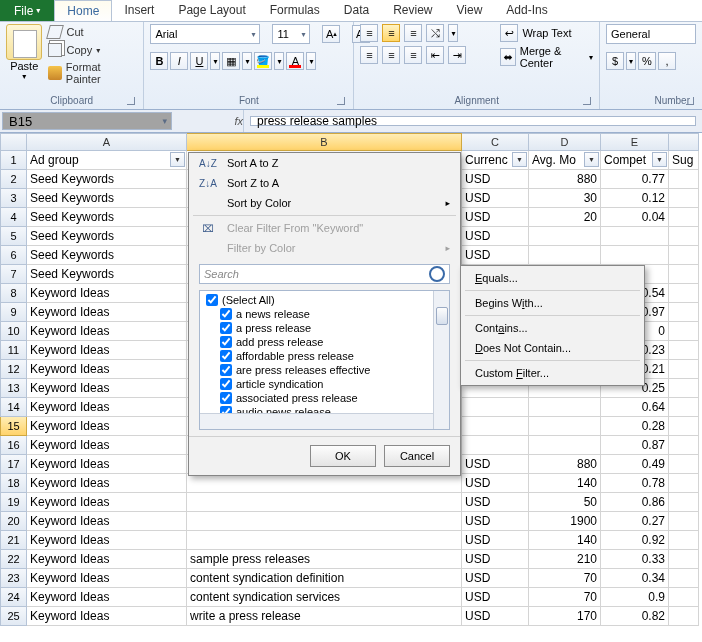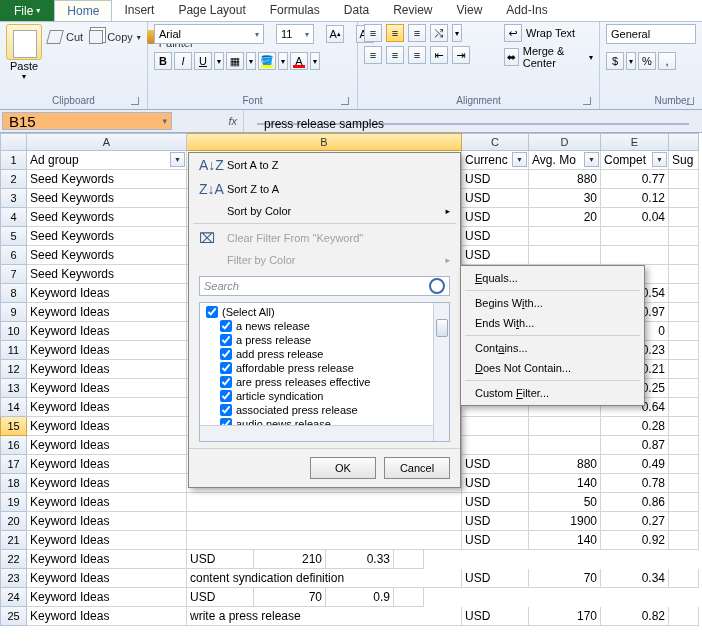--- a/index.html
+++ b/index.html
@@ -16,21 +16,21 @@
 .ribbon { height: 88px; background: linear-gradient(#f2f6fb,#e6eef8); border-bottom: 1px solid #9bb0ce; display: flex; }
 .group { border-right: 1px solid #c0cee0; padding: 2px 6px 0 6px; display: flex; flex-direction: column; justify-content: space-between; }
 .group-label { text-align: center; font-size: 10px; color: #5a6b85; padding: 2px 0 3px 0; position: relative; }
 .group-label::after { content:""; position:absolute; right:2px; bottom:4px; width:7px; height:7px; border:1px solid #7a8aa3; border-top:none; border-left:none; }
 .g-body { flex:1; display:flex; gap:4px; align-items:flex-start; }
 
 .paste-big { width:38px; text-align:center; }
 .paste-ic { width:36px; height:36px; margin:0 auto; background:linear-gradient(#fef7d7,#f7e29b); border:1px solid #d8b756; border-radius:3px; position:relative; }
 .paste-ic::after{content:"";position:absolute;left:6px;top:5px;width:22px;height:26px;background:#fff;border:1px solid #aaa;}
 .paste-lbl{font-size:11px;}
-.mini-list { display:flex; flex-direction:row; gap:2px; font-size:11px; }
+.mini-list { display:flex; flex-direction:column; gap:2px; font-size:11px; }
 .mini-item{display:flex;gap:4px;align-items:center;color:#333;padding:1px 2px;}
 .ic{width:14px;height:14px;display:inline-block;}
 .ic-cut{border:1px solid #888;transform:skewX(-15deg);}
 .ic-copy{border:1px solid #888;box-shadow:2px -2px 0 #fff,2px -2px 0 1px #888;}
 .ic-brush{background:linear-gradient(#f5c34a,#c8862a);border-radius:2px;}
 
 .font-top{display:flex;gap:12px;align-items:center;margin-bottom:4px;}
 .combo{border:1px solid #a8b8cf;background:#fff;height:20px;display:flex;align-items:center;padding:0 4px;font-size:11px;}
 .combo.font{width:110px;} .combo.size{width:38px;}
 .combo::after{content:"▾";margin-left:auto;font-size:8px;color:#5a6b85;}
@@ -42,45 +42,45 @@
 .align-highlight{background:linear-gradient(#fff3c4,#ffd76a)!important;border:1px solid #dca526!important;}
 .wrap-row{display:flex;align-items:center;gap:4px;font-size:11px;margin-bottom:3px;}
 .merge-row{display:flex;align-items:center;gap:4px;font-size:11px;}
 .wrap-col{margin-left:6px;}
 
 .num-top{border:1px solid #a8b8cf;background:#fff;height:20px;width:90px;padding:0 4px;display:flex;align-items:center;}
 .num-bot{display:flex;gap:2px;margin-top:4px;}
 
 
 .fbar{height:23px;border-bottom:1px solid #9bb0ce;display:flex;align-items:stretch;background:#e9eef6;}
-.namebox{width:170px;background:#fdba74;border:1px solid #a8b8cf;margin:2px;display:flex;align-items:center;padding:0 6px;font-size:15px;position:relative;}
+.namebox{width:170px;background:#a3a3a3;border:1px solid #a8b8cf;margin:2px;display:flex;align-items:center;padding:0 6px;font-size:13px;position:relative;}
 .namebox::after{content:"▾";position:absolute;right:4px;font-size:9px;color:#5a6b85;}
-.fx{width:70px;display:flex;align-items:center;justify-content:flex-end;padding-right:6px;font-style:italic;color:#555;border-right:1px solid #c0cee0;}
-.formula{flex:1;background:#fff;border:1px solid #a8b8cf;margin:13px;padding:0 6px;display:flex;align-items:center;font-size:12px;}
+.fx{width:70px;display:flex;align-items:center;justify-content:flex-end;font-style:italic;color:#555;border-right:1px solid #c0cee0;}
+.formula{flex:1;background:#fff;border:1px solid #a8b8cf;margin:6px;padding:0 6px;display:flex;align-items:center;font-size:12px;}
 
 
 .sheet{position:relative;}
 .colhdrs{display:flex;height:18px;}
 .rhsel{width:27px;background:linear-gradient(#f4f7fb,#e1e9f3);border:1px solid #b6c4d7;}
 .ch{background:linear-gradient(#f4f7fb,#e1e9f3);border:1px solid #b6c4d7;border-left:none;text-align:center;font-size:11px;color:#333;line-height:17px;}
 .ch.sel{background:linear-gradient(#ffedb4,#ffd36b);border-color:#d0a840;}
 .cA{width:160px;} .cB{width:275px;} .cC{width:67px;} .cD{width:72px;} .cE{width:68px;} .cF{width:30px;}
 
 .row{display:flex;height:19px;}
 .rh{width:27px;background:linear-gradient(#f4f7fb,#e1e9f3);border:1px solid #b6c4d7;border-top:none;text-align:center;font-size:11px;line-height:18px;}
 .rh.sel{background:linear-gradient(#ffedb4,#ffd36b);border-color:#d0a840;}
 .cell{border-right:1px solid #d4d4d4;border-bottom:1px solid #d4d4d4;padding:0 3px;font-size:12px;line-height:18px;white-space:nowrap;overflow:hidden;font-family:Arial,sans-serif;}
 .cell.r{text-align:right;}
 .cell.hdr{position:relative;}
 .filter-btn{position:absolute;right:1px;top:1px;width:15px;height:15px;border:1px solid #a8b8cf;background:linear-gradient(#fdfdfe,#e6edf6);font-size:7px;color:#333;text-align:center;line-height:13px;}
 
 
 .fdrop{position:absolute;left:188px;top:19px;width:273px;background:#f2f2f2;border:1px solid #868686;box-shadow:3px 3px 6px rgba(0,0,0,.3);z-index:10;font-size:11px;}
 .fitem{display:flex;align-items:center;gap:10px;padding:4px 10px;}
-.fitem .fic{width:18px;color:#3a5a8a;font-size:14px;}
+.fitem .fic{width:18px;text-align:center;color:#3a5a8a;font-size:10px;}
 .fitem.dis{color:#a0a0a0;}
 .fitem.arrow::after{content:"▸";margin-left:auto;font-size:9px;}
 .fitem.hl{background:linear-gradient(#fff3c4,#ffd76a);border:1px solid #dca526;margin:-1px;}
 .fsep{height:1px;background:#d0d0d0;margin:2px 4px;}
 .fsearch{margin:6px 10px;border:1px solid #a8b8cf;background:#fff;height:20px;display:flex;align-items:center;padding:0 4px;color:#888;font-style:italic;position:relative;}
 .fsearch::after{content:"";position:absolute;right:4px;width:12px;height:12px;border:2px solid #3a6aa8;border-radius:50%;}
 .flist{margin:2px 10px 6px 10px;border:1px solid #a8b8cf;background:#fff;height:140px;overflow:hidden;position:relative;padding:2px 0;}
 .fli{display:flex;align-items:center;gap:4px;padding:1px 4px;font-size:11px;}
 .fli input{width:12px;height:12px;}
 .flist-scroll{position:absolute;right:0;top:0;width:16px;height:100%;background:#eef1f6;border-left:1px solid #c8d0dc;}
@@ -410,37 +410,39 @@
         <div class="cell cA">Keyword Ideas</div>
         <div class="cell cB"></div>
         <div class="cell cC">USD</div>
         <div class="cell cD r">140</div>
         <div class="cell cE r">0.92</div>
         <div class="cell cF"></div>
       </div>
       <div class="row">
         <div class="rh">22</div>
         <div class="cell cA">Keyword Ideas</div>
+        <div class="cell cB">sample press releases</div>
         <div class="cell cC">USD</div>
         <div class="cell cD r">210</div>
         <div class="cell cE r">0.33</div>
         <div class="cell cF"></div>
       </div>
       <div class="row">
         <div class="rh">23</div>
         <div class="cell cA">Keyword Ideas</div>
         <div class="cell cB">content syndication definition</div>
         <div class="cell cC">USD</div>
         <div class="cell cD r">70</div>
         <div class="cell cE r">0.34</div>
         <div class="cell cF"></div>
       </div>
       <div class="row">
         <div class="rh">24</div>
         <div class="cell cA">Keyword Ideas</div>
+        <div class="cell cB">content syndication services</div>
         <div class="cell cC">USD</div>
         <div class="cell cD r">70</div>
         <div class="cell cE r">0.9</div>
         <div class="cell cF"></div>
       </div>
       <div class="row">
         <div class="rh">25</div>
         <div class="cell cA">Keyword Ideas</div>
         <div class="cell cB">write a press release</div>
         <div class="cell cC">USD</div>
@@ -520,20 +522,19 @@
     <div class="fbtns">
       <button class="fbtn">OK</button>
       <button class="fbtn">Cancel</button>
     </div>
   </div>
 
   <div class="submenu">
     <div class="sitem"><u>E</u><span>quals...</span></div>
     <div class="fsep"></div>
     <div class="sitem">Begins W<u>i</u>th...</div>
-    <div class="sitem">Ends Wi<u>t</u>h...</div>
     <div class="fsep"></div>
     <div class="sitem">Cont<u>a</u>ins...</div>
     <div class="sitem"><u>D</u>oes Not Contain...</div>
     <div class="fsep"></div>
     <div class="sitem">Custom <u>F</u>ilter...</div>
   </div>
 </div>
 
 </body></html>

